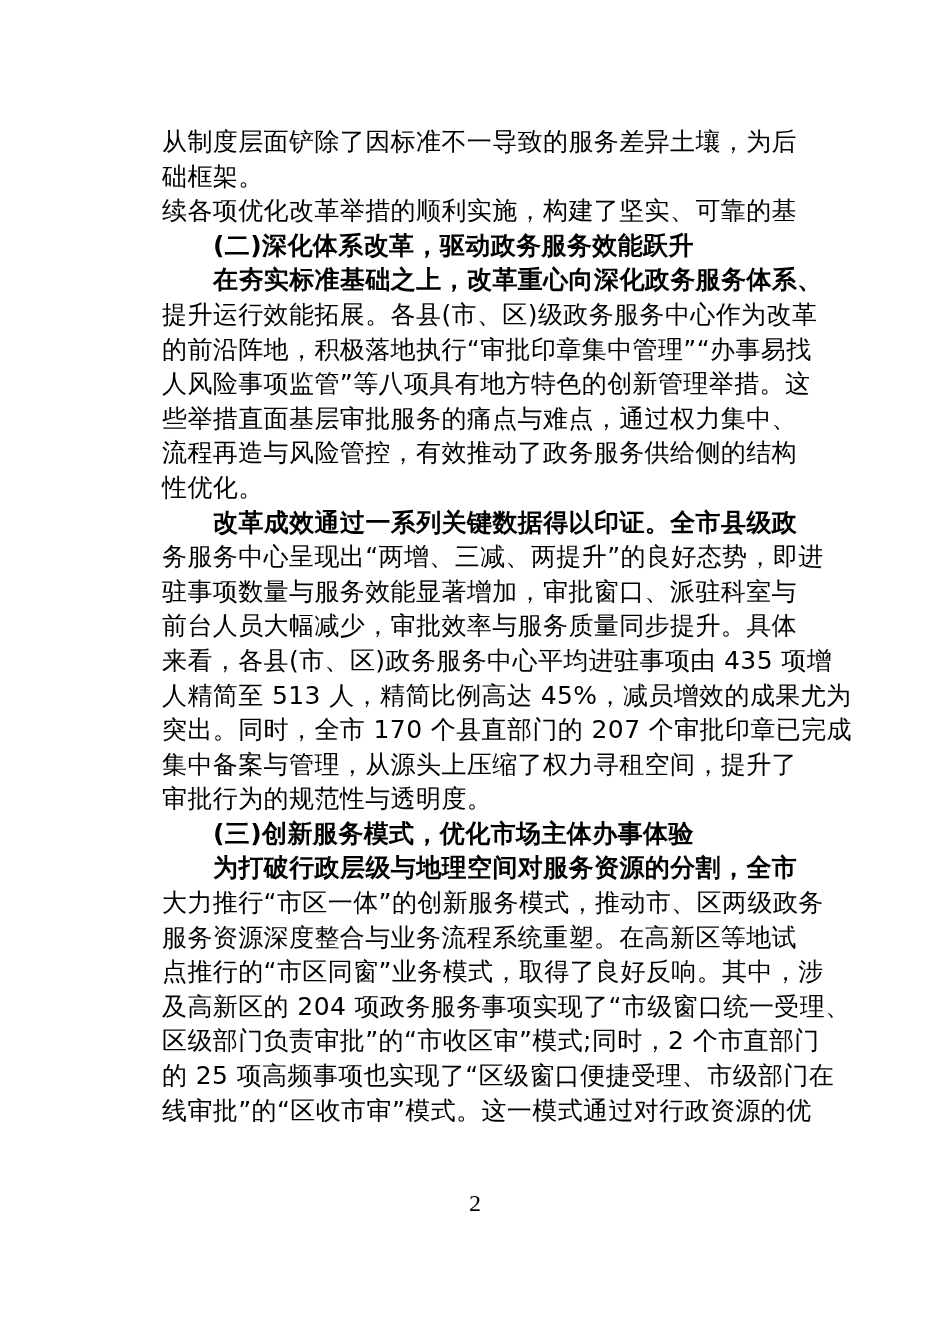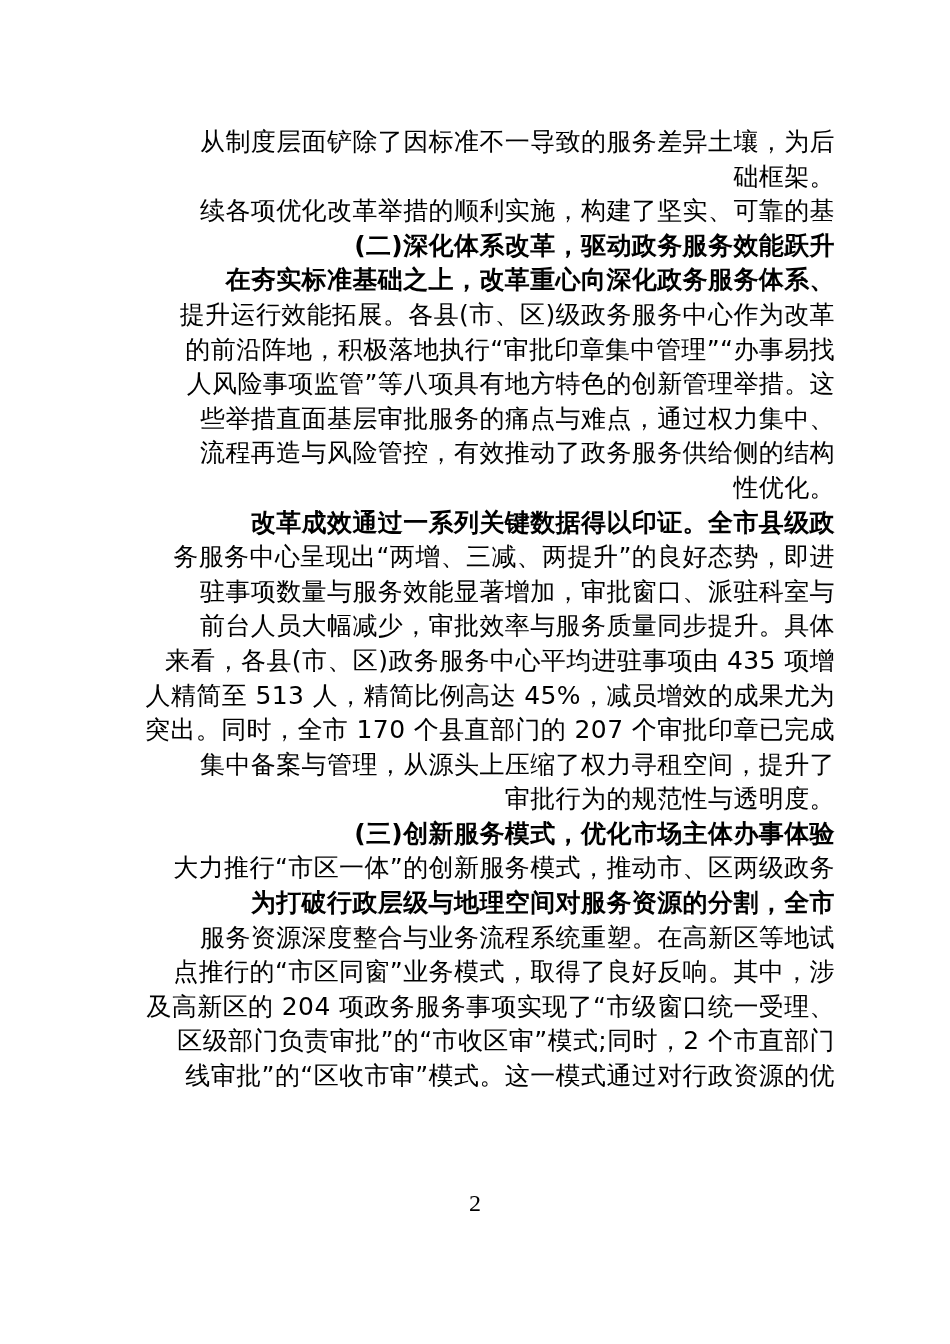--- a/index.html
+++ b/index.html
@@ -18,24 +18,23 @@
     .page {
       position: absolute;
       left: 0;
       top: 0;
       width: 950px;
       height: 1344px;
       background: #ffffff;
     }
     .body-text {
       position: absolute;
-      left: 145px;
+      left: 162px;
       top: 125px;
       width: 690px;
-      text-align: right;
     }
     .line {
       height: 34.6px;
       line-height: 34.6px;
       font-size: 25px;
       white-space: nowrap;
       letter-spacing: 0.4px;
     }
     .line.indent {
       padding-left: 51px;
@@ -88,25 +87,26 @@
       <div class="line">突出。同时，全市 170 个县直部门的 207 个审批印章已完成</div>
       <div class="line">集中备案与管理，从源头上压缩了权力寻租空间，提升了</div>
       <div class="line">审批行为的规范性与透明度。</div>
     </div>
 
     <div>
       <div class="line indent">(三)创新服务模式，优化市场主体办事体验</div>
     </div>
 
     <div>
+      <div class="line indent">为打破行政层级与地理空间对服务资源的分割，全市</div>
       <div class="line">大力推行“市区一体”的创新服务模式，推动市、区两级政务</div>
-      <div class="line indent">为打破行政层级与地理空间对服务资源的分割，全市</div>
       <div class="line">服务资源深度整合与业务流程系统重塑。在高新区等地试</div>
       <div class="line">点推行的“市区同窗”业务模式，取得了良好反响。其中，涉</div>
       <div class="line">及高新区的 204 项政务服务事项实现了“市级窗口统一受理、</div>
       <div class="line">区级部门负责审批”的“市收区审”模式;同时，2 个市直部门</div>
+      <div class="line">的 25 项高频事项也实现了“区级窗口便捷受理、市级部门在</div>
       <div class="line">线审批”的“区收市审”模式。这一模式通过对行政资源的优</div>
     </div>
 
   </div>
 
   <div class="page-number">2</div>
 </div>
 
 </body></html>

